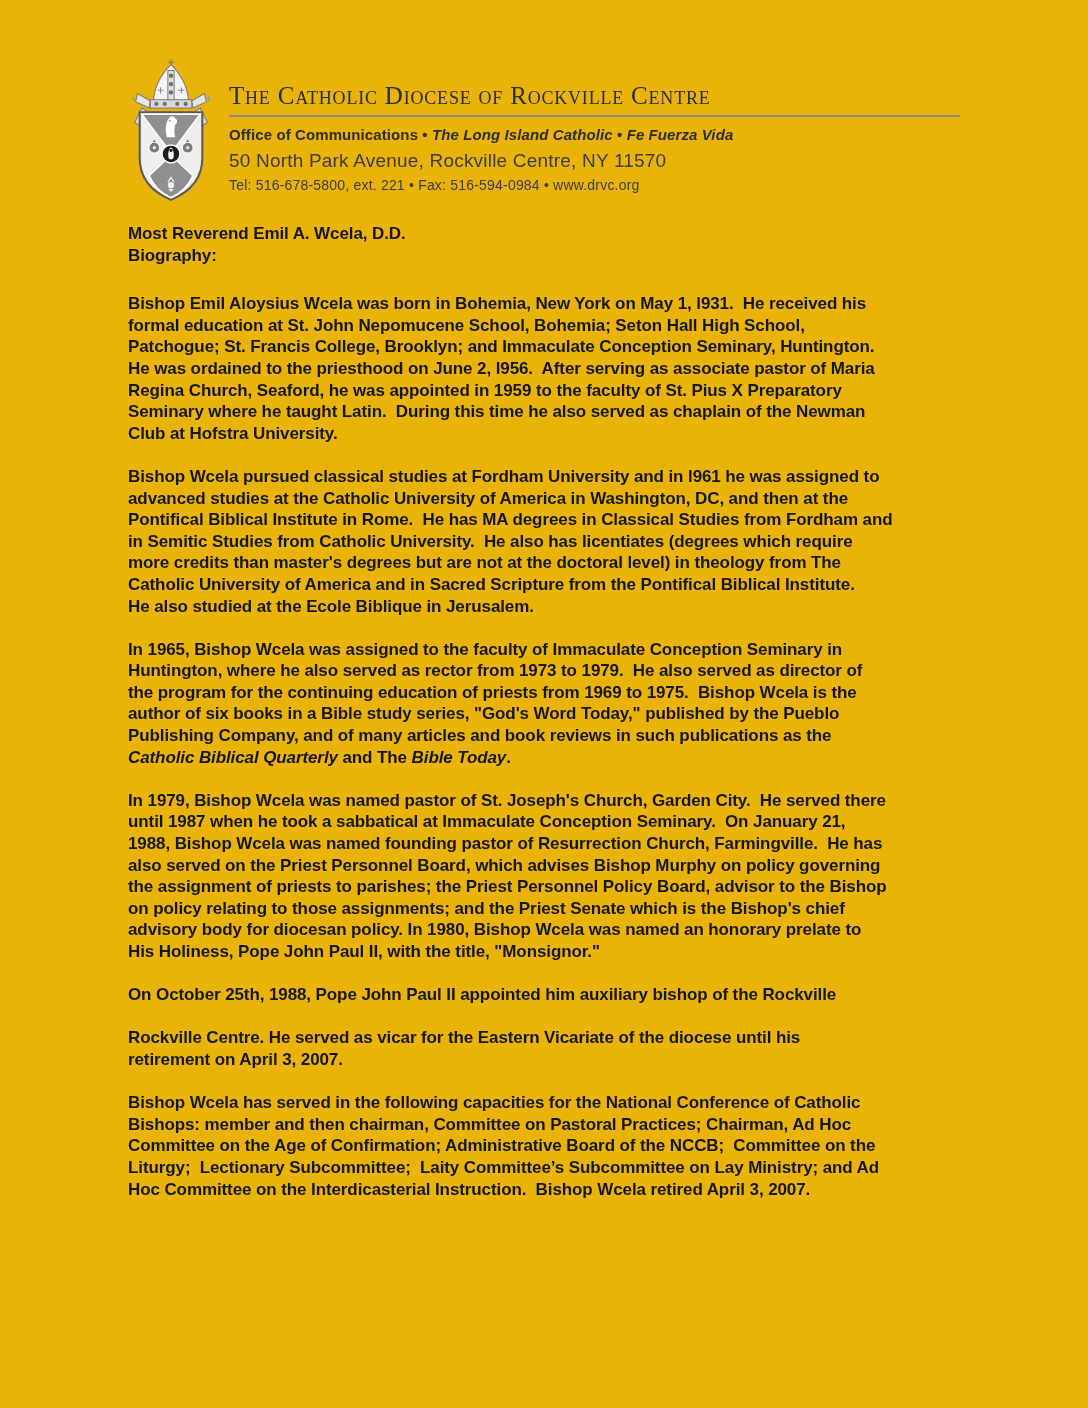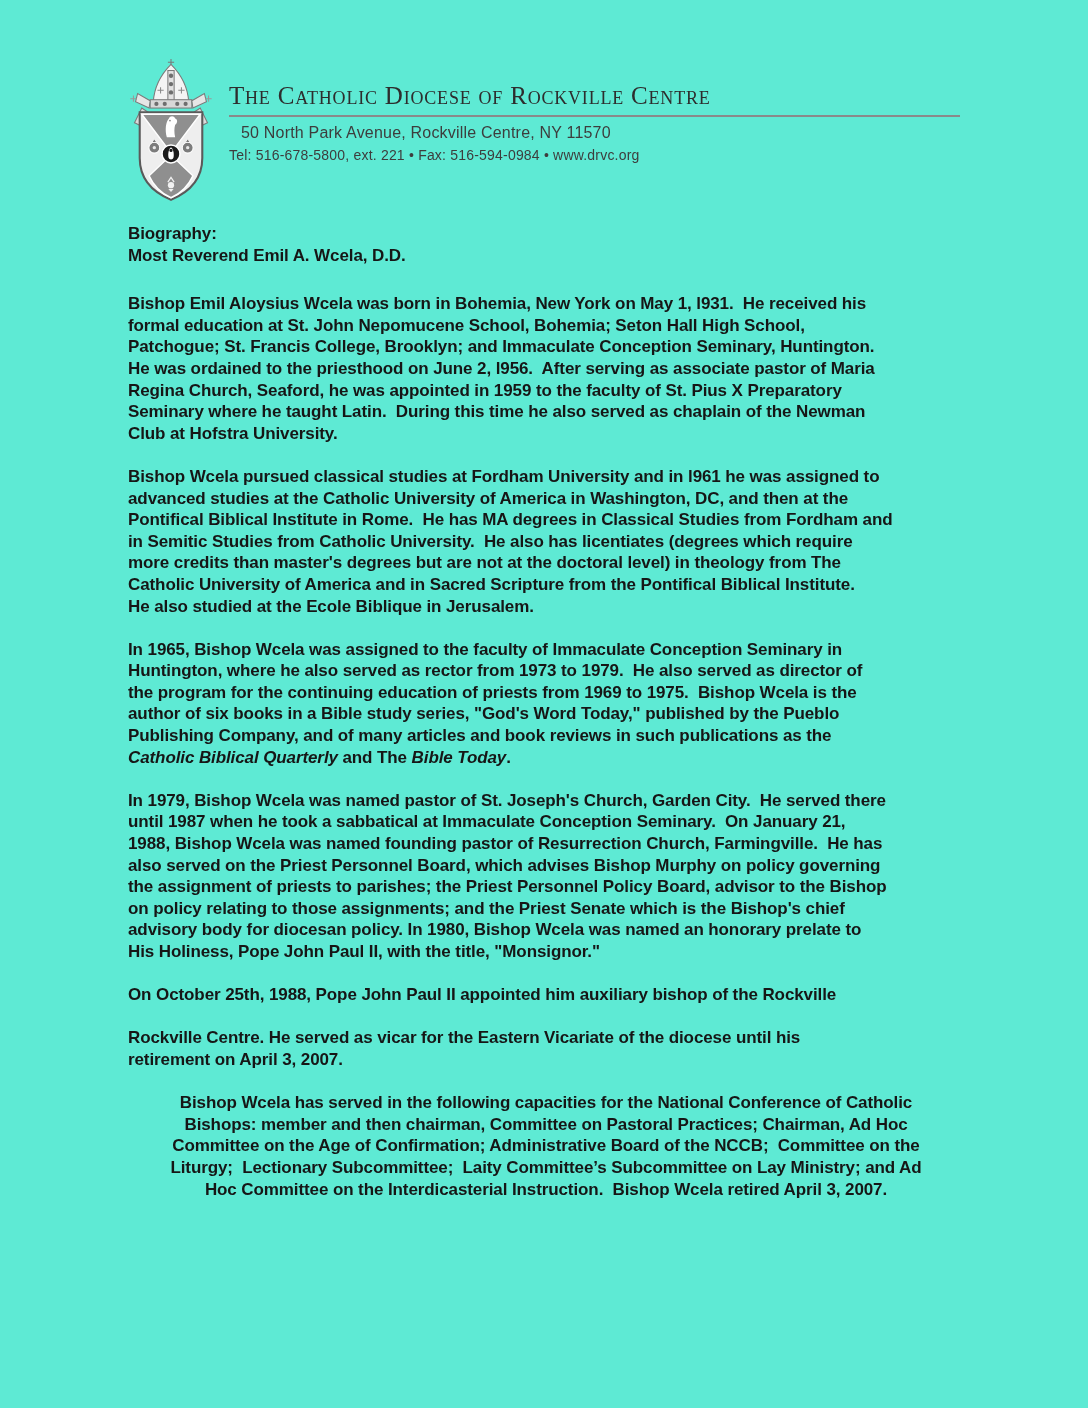--- a/index.html
+++ b/index.html
@@ -3,21 +3,21 @@
 <meta charset="utf-8">
 <style>
   html, body { margin: 0; padding: 0; }
   body {
     width: 1088px; height: 1408px;
     background: #ffffff;
     font-family: "Liberation Sans", sans-serif;
     position: relative;
     -webkit-font-smoothing: antialiased;
   }
-  .page { position: absolute; inset: 0; background: #5eead4; }
+  .page { position: absolute; inset: 0; background: #eab308; }
 
   
   .logo {
     position: absolute; left: 127px; top: 58px;
     width: 88px; height: 146px;
   }
   .header-text {
     position: absolute; left: 229px; top: 83px; width: 731px;
   }
   .org-title {
@@ -38,44 +38,43 @@
   .office-line {
     margin-top: 9px;
     font-size: 15px;
     font-weight: bold;
     color: #2e2e2e;
     letter-spacing: 0.1px;
     white-space: pre-wrap;
   }
   .address-line {
     margin-top: 7px;
-    font-size: 16px;
+    font-size: 19px;
     color: #3d3d3d;
     letter-spacing: 0.2px;
-    margin-left: 12px;
   }
   .contact-line {
     margin-top: 5px;
     font-size: 14px;
     color: #3d3d3d;
     letter-spacing: 0.2px;
   }
 
   
   .doc {
     position: absolute; left: 128px; top: 223px; width: 836px;
     color: #161616;
     font-size: 17px;
     line-height: 21.6px;
     letter-spacing: -0.1px;
   }
   .doc-heading { font-weight: bold; margin: 0 0 27px 0; }
   .doc-heading div { white-space: pre-wrap; }
   .para { margin: 0 0 21.6px 0; white-space: pre-wrap; font-weight: bold; }
-  .para:last-child { margin-bottom: 0; text-align: center; }
+  .para:last-child { margin-bottom: 0; }
 </style>
 </head>
 <body>
 
 <div class="page">
 
   <svg class="logo" viewBox="0 0 84 140" aria-hidden="true">
     <g stroke="#7a7a7a" stroke-width="1" fill="#f4f4f4">
 
       <path d="M42,1 L42,8 M39,4 L45,4" fill="none"></path>
@@ -139,28 +138,29 @@
         <path d="M39,119 L42,114.5 L45,119" fill="none" stroke="#f2f2f2" stroke-width="1.2"></path>
         <circle cx="42" cy="122" r="3" fill="#f2f2f2"></circle>
         <path d="M39.5,125.5 L44.5,125.5 L42,128.5 Z" fill="#f2f2f2"></path>
       </g>
     </g>
   </svg>
 
   <div class="header-text">
     <div class="org-title">The Catholic Diocese of Rockville Centre</div>
     <hr class="header-rule">
+    <div class="office-line"><span>Office of Communications</span><span> • </span><span style="font-style: italic;">The Long Island Catholic</span><span> • </span><span style="font-style: italic;">Fe Fuerza Vida</span></div>
     <div class="address-line">50 North Park Avenue, Rockville Centre, NY 11570</div>
     <div class="contact-line">Tel: 516-678-5800, ext. 221 • Fax: 516-594-0984 • www.drvc.org</div>
   </div>
 
   <div class="doc">
     <div class="doc-heading">
+      <div>Most Reverend Emil A. Wcela, D.D.</div>
       <div>Biography:</div>
-      <div>Most Reverend Emil A. Wcela, D.D.</div>
     </div>
     <div>
         <p class="para"><span>Bishop Emil Aloysius Wcela was born in Bohemia, New York on May 1, l931.  He received his</span><br><span>formal education at St. John Nepomucene School, Bohemia; Seton Hall High School,</span><br><span>Patchogue; St. Francis College, Brooklyn; and Immaculate Conception Seminary, Huntington.</span><br><span>He was ordained to the priesthood on June 2, l956.  After serving as associate pastor of Maria</span><br><span>Regina Church, Seaford, he was appointed in 1959 to the faculty of St. Pius X Preparatory</span><br><span>Seminary where he taught Latin.  During this time he also served as chaplain of the Newman</span><br><span>Club at Hofstra University.</span></p>
         <p class="para"><span>Bishop Wcela pursued classical studies at Fordham University and in l961 he was assigned to</span><br><span>advanced studies at the Catholic University of America in Washington, DC, and then at the</span><br><span>Pontifical Biblical Institute in Rome.  He has MA degrees in Classical Studies from Fordham and</span><br><span>in Semitic Studies from Catholic University.  He also has licentiates (degrees which require</span><br><span>more credits than master's degrees but are not at the doctoral level) in theology from The</span><br><span>Catholic University of America and in Sacred Scripture from the Pontifical Biblical Institute.</span><br><span>He also studied at the Ecole Biblique in Jerusalem.</span></p>
         <p class="para"><span>In 1965, Bishop Wcela was assigned to the faculty of Immaculate Conception Seminary in</span><br><span>Huntington, where he also served as rector from 1973 to 1979.  He also served as director of</span><br><span>the program for the continuing education of priests from 1969 to 1975.  Bishop Wcela is the</span><br><span>author of six books in a Bible study series, "God's Word Today," published by the Pueblo</span><br><span>Publishing Company, and of many articles and book reviews in such publications as the</span><br><span style="font-style: italic;">Catholic Biblical Quarterly</span><span> and The </span><span style="font-style: italic;">Bible Today</span><span>.</span></p>
         <p class="para"><span>In 1979, Bishop Wcela was named pastor of St. Joseph's Church, Garden City.  He served there</span><br><span>until 1987 when he took a sabbatical at Immaculate Conception Seminary.  On January 21,</span><br><span>1988, Bishop Wcela was named founding pastor of Resurrection Church, Farmingville.  He has</span><br><span>also served on the Priest Personnel Board, which advises Bishop Murphy on policy governing</span><br><span>the assignment of priests to parishes; the Priest Personnel Policy Board, advisor to the Bishop</span><br><span>on policy relating to those assignments; and the Priest Senate which is the Bishop's chief</span><br><span>advisory body for diocesan policy. In 1980, Bishop Wcela was named an honorary prelate to</span><br><span>His Holiness, Pope John Paul II, with the title, "Monsignor."</span></p>
         <p class="para"><span>On October 25th, 1988, Pope John Paul II appointed him auxiliary bishop of the Rockville</span><br><br><span>Rockville Centre. He served as vicar for the Eastern Vicariate of the diocese until his</span><br><span>retirement on April 3, 2007.</span></p>
         <p class="para"><span>Bishop Wcela has served in the following capacities for the National Conference of Catholic</span><br><span>Bishops: member and then chairman, Committee on Pastoral Practices; Chairman, Ad Hoc</span><br><span>Committee on the Age of Confirmation; Administrative Board of the NCCB;  Committee on the</span><br><span>Liturgy;  Lectionary Subcommittee;  Laity Committee’s Subcommittee on Lay Ministry; and Ad</span><br><span>Hoc Committee on the Interdicasterial Instruction.  Bishop Wcela retired April 3, 2007.</span></p>
       </div>
   </div>

